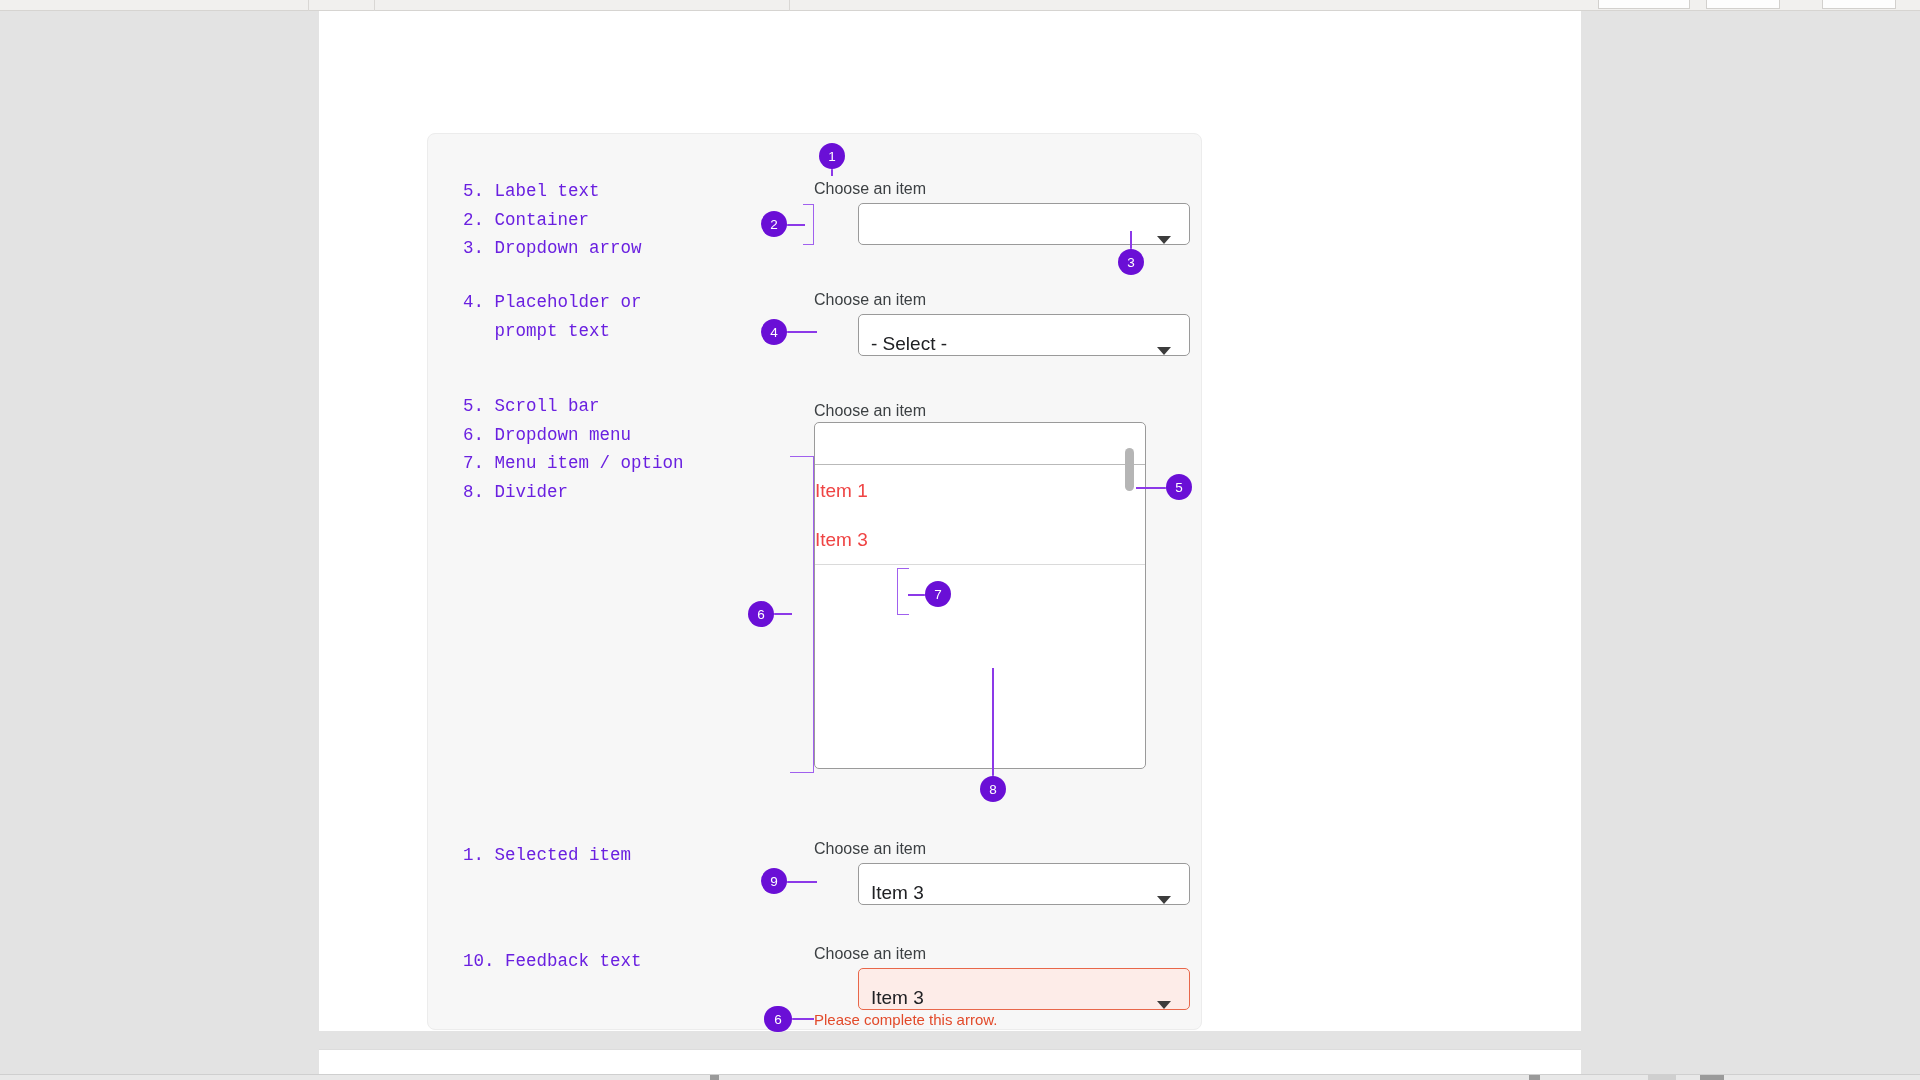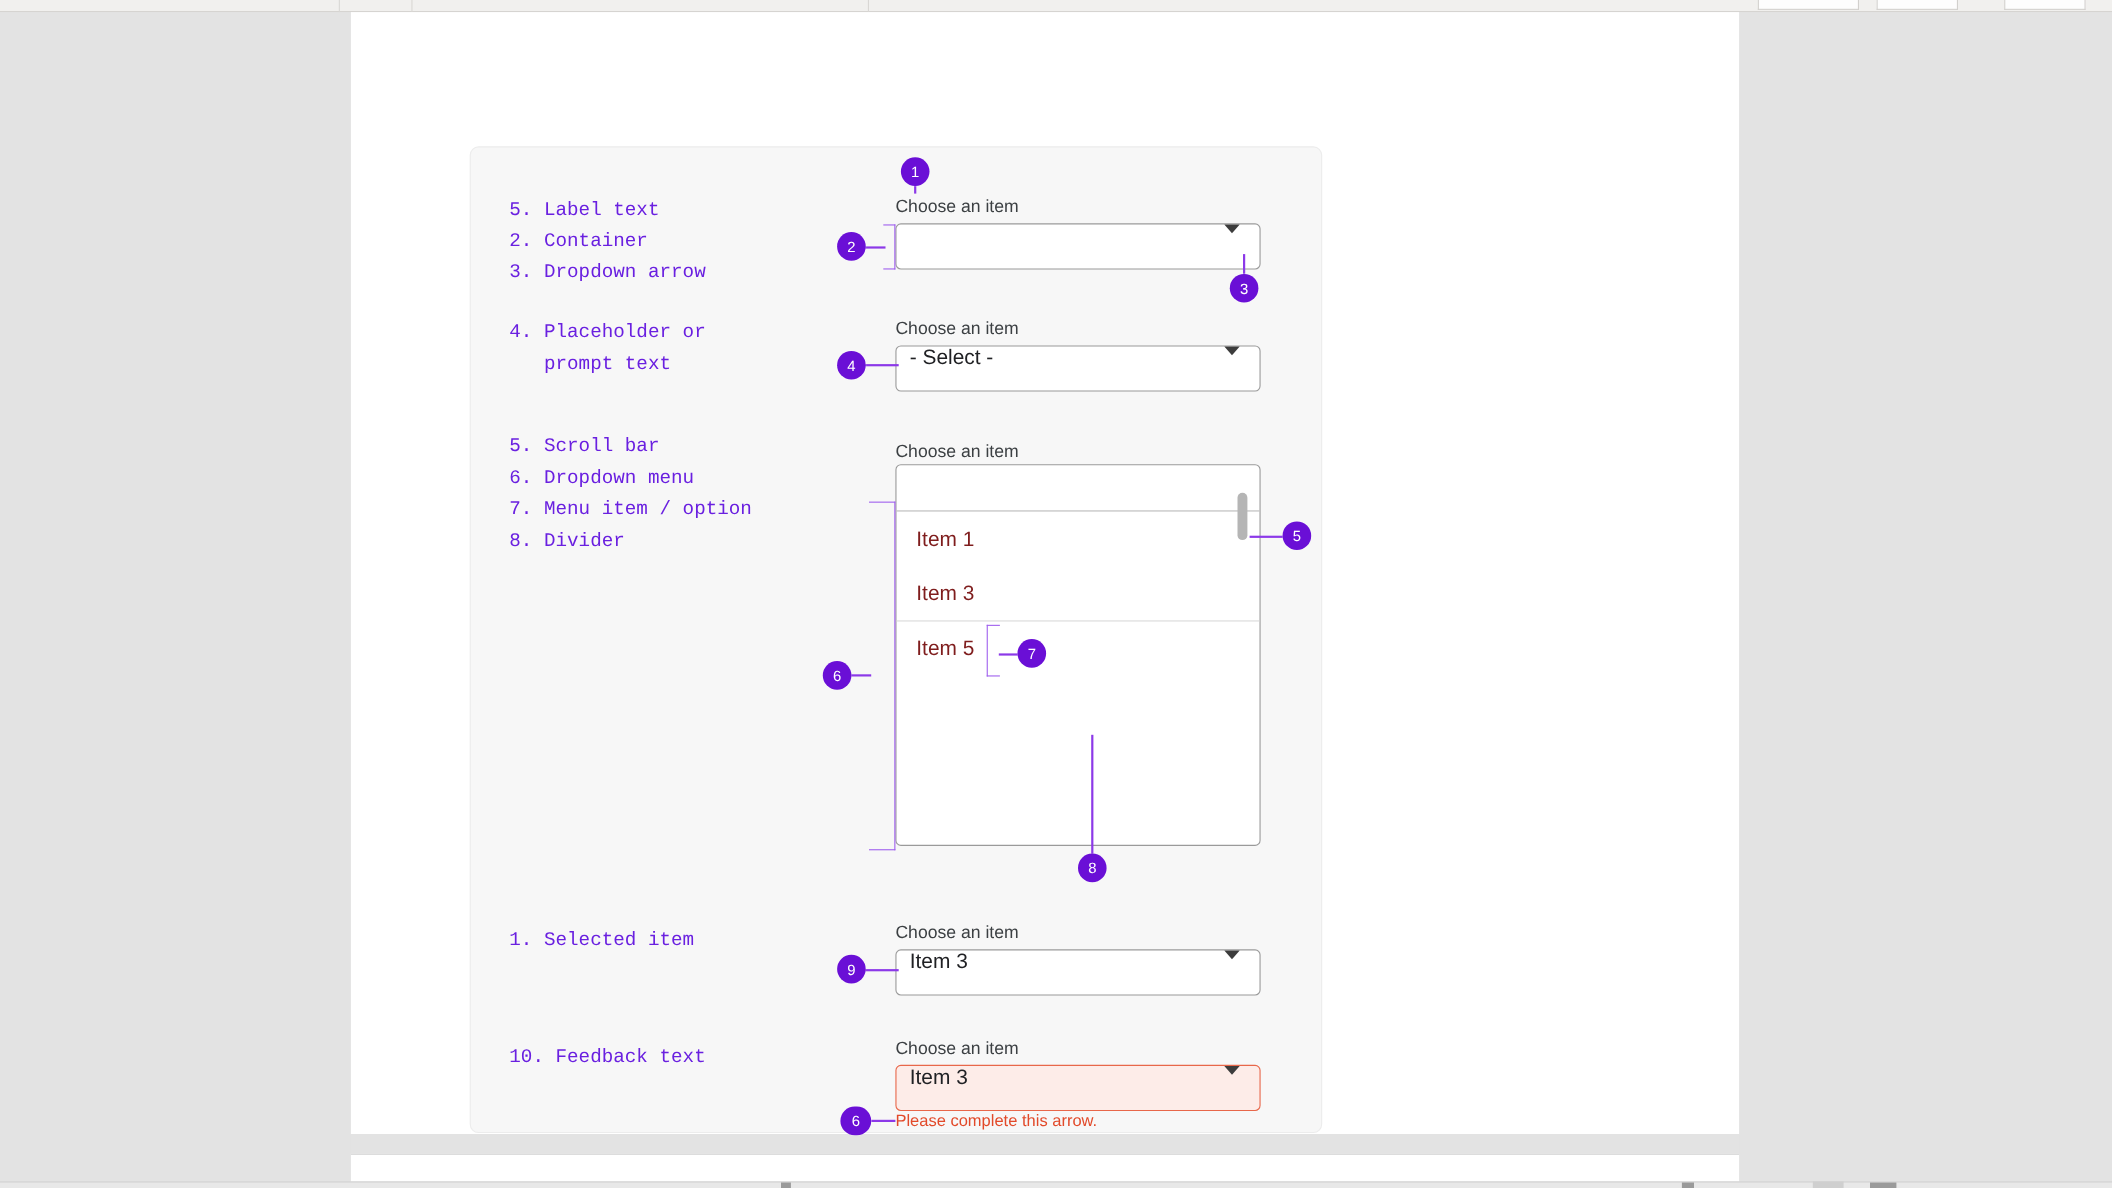--- a/index.html
+++ b/index.html
@@ -99,21 +99,22 @@
     line-height: 18px;
     white-space: nowrap;
   }
 
   .select-box {
     position: absolute;
     background: #ffffff;
     border: 1px solid #9a9a9a;
     border-radius: 5px;
     display: flex;
-    align-items: flex-start;
+    align-items: flex-end;
+    margin-left: 44px;
   }
   .select-box .sel-text {
     font-size: 19px;
     color: #202124;
     padding-left: 12px;
     flex: 1;
     white-space: nowrap;
   }
   .select-box .caret {
     width: 0; height: 0;
@@ -157,23 +158,22 @@
   #dropdown-menu {
     position: absolute;
     left: 0; top: 43px;
     width: 330px; height: 302px;
     overflow: hidden;
   }
   .menu-item {
     height: 49px;
     display: flex;
     align-items: center;
-    padding-left: 18px;
     font-size: 19px;
-    color: #7f1d1d;
+    color: #ef4444;
   }
   .menu-divider {
     height: 1px;
     background: #dadada;
     margin: 0;
   }
 
   #menu-scrollbar-thumb {
     position: absolute;
     left: 310px; top: 25px;
@@ -282,21 +282,20 @@
 
   <div id="dropdown-trigger-open">
     <span class="sel-text"></span>
     <span class="caret up"></span>
   </div>
 
   <div id="dropdown-menu">
     <div class="menu-item">Item 1</div>
     <div class="menu-item">Item 3</div>
     <div class="menu-divider"></div>
-    <div class="menu-item">Item 5</div>
   </div>
 
   <div id="menu-scrollbar-thumb"></div>
 </div>
 
 <div class="lead h" style="left:1136px; top:487px; width:34px"></div>
 <div class="badge" style="left:1166px; top:474px">5</div>
 
 <div class="bracket right-open" style="left:790px; top:456px; width:24px; height:317px"></div>
 <div class="lead h" style="left:772px; top:613px; width:20px"></div>

